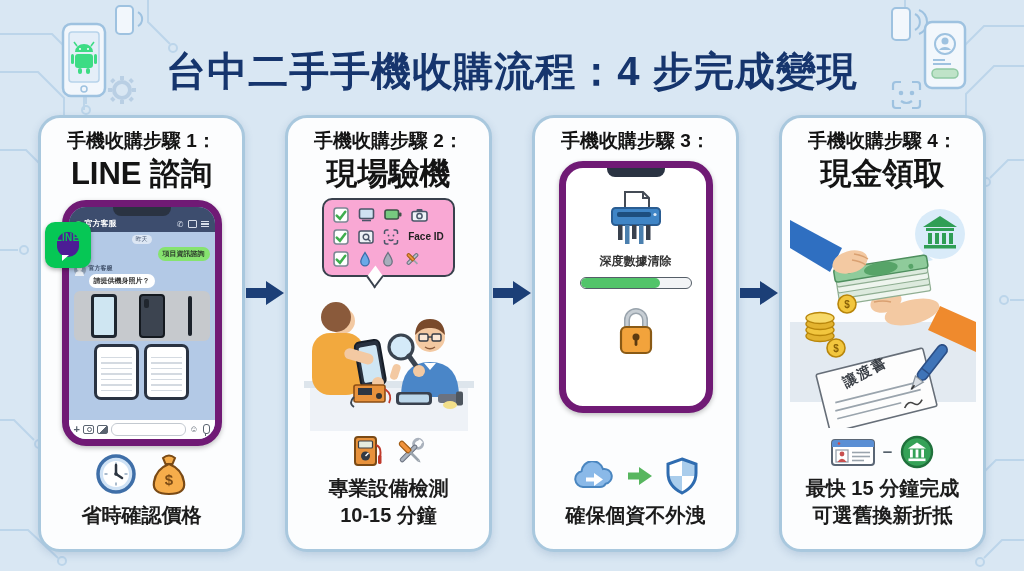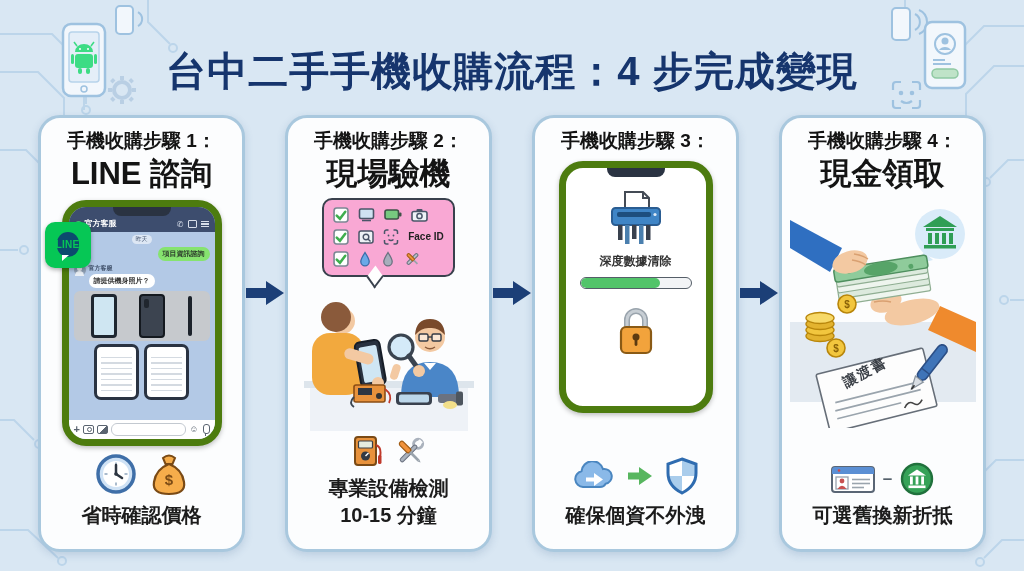--- a/index.html
+++ b/index.html
@@ -27,21 +27,21 @@
   .step-label{font-size:19px;font-weight:700;color:#141414;line-height:1.2;}
   .step-name{font-size:31px;font-weight:700;color:#141414;line-height:1.2;margin-top:2px;}
   .card-footer{margin-top:auto;display:flex;flex-direction:column;align-items:center;}
   .icons-row{display:flex;align-items:center;gap:12px;margin-bottom:6px;}
   .caption{font-size:20px;font-weight:700;color:#1c1c1c;line-height:1.35;text-align:center;}
   .flow-arrow{align-self:flex-start;margin-top:166px;width:40px;display:flex;justify-content:center;}
 
   
   .phone-wrap{position:relative;margin-top:8px;}
   .phone{
-    position:relative;border:7px solid #4d7c0f;border-radius:24px;overflow:hidden;
+    position:relative;border:7px solid #701a75;border-radius:24px;overflow:hidden;
     box-shadow:0 2px 5px rgba(0,0,0,.25);
   }
   .phone.p1{width:146px;height:232px;background:#b3c9e6;}
   .phone.p3{width:140px;height:238px;background:#ffffff;}
   .notch{position:absolute;top:0;left:50%;transform:translateX(-50%);
     width:58px;height:9px;background:#2a3342;border-radius:0 0 8px 8px;z-index:6;}
 
   
   .line-header{height:25px;background:#3d4d6e;display:flex;align-items:flex-end;
     gap:3px;padding:0 6px 3px;box-sizing:border-box;}
@@ -81,22 +81,22 @@
   .ib-gal{width:9px;height:7px;border:1.2px solid #5a6470;border-radius:2px;
     background:linear-gradient(135deg,transparent 55%,#5a6470 55%);}
   .ib-pill{flex:1;height:11px;border:1px solid #c3c9d0;border-radius:6px;background:#fff;}
   .ib-smile{font-size:9px;color:#5a6470;line-height:1;}
   .ib-mic{width:5px;height:8px;border:1.2px solid #5a6470;border-radius:3px;position:relative;margin-left:1px;}
   .ib-mic:after{content:"";position:absolute;left:1px;bottom:-3px;width:1.2px;height:3px;background:#5a6470;}
 
   .line-badge{position:absolute;left:-17px;top:22px;width:46px;height:46px;background:#06c755;
     border-radius:10px;display:flex;align-items:center;justify-content:center;
     box-shadow:0 2px 4px rgba(0,0,0,.3);z-index:8;}
-  .line-bubble{width:22px;height:25px;background:#0c4a6e;border-radius:11px;position:relative;
-    display:flex;align-items:center;justify-content:center;}
+  .line-bubble{width:22px;height:25px;background:#4c1d95;border-radius:11px;position:relative;
+    display:flex;justify-content:center;}
   .line-bubble span{color:#06c755;font-weight:700;font-size:10px;letter-spacing:.2px;}
   .line-bubble:after{content:"";position:absolute;left:5px;bottom:-4px;width:0;height:0;
     border-top:6px solid #fff;border-right:7px solid transparent;}
 
   
   .check-bubble{margin-top:6px;background:#f9a8d4;border:2.5px solid #39414d;border-radius:10px;
     padding:6px 9px 7px;position:relative;display:flex;flex-direction:column;gap:4px;}
   .check-bubble:after{content:"";position:absolute;left:44px;bottom:-9px;width:12px;height:12px;
     background:#fff;border-right:2.5px solid #39414d;border-bottom:2.5px solid #39414d;
     transform:rotate(55deg) skewX(18deg);}
@@ -626,17 +626,18 @@
           <g fill="#fff">
             <path d="M17 7.5 l9 6 h-18 z"></path>
             <rect x="10" y="14.5" width="2.8" height="8"></rect>
               <rect x="15.6" y="14.5" width="2.8" height="8"></rect>
             <rect x="21.2" y="14.5" width="2.8" height="8"></rect>
             <rect x="8.5" y="23.5" width="17" height="2.6"></rect>
           </g>
         </svg>
       </div>
       <div class="caption">
+        <div>最快 15 分鐘完成</div>
         <div>可選舊換新折抵</div>
       </div>
     </div>
   </section>
 </div>
 
 </body></html>

